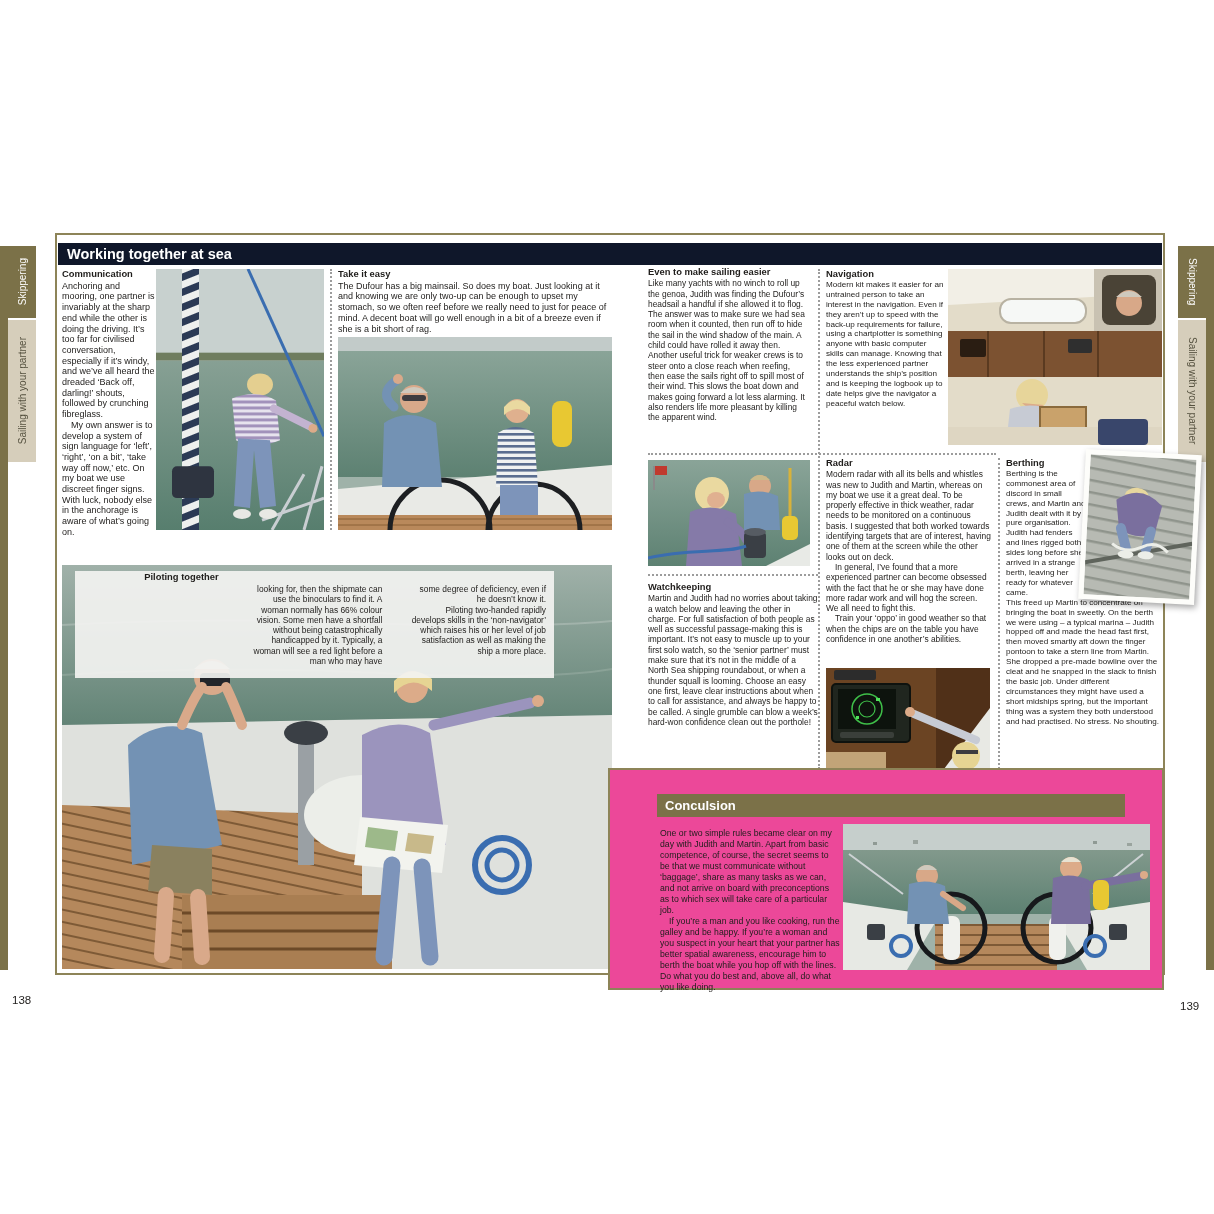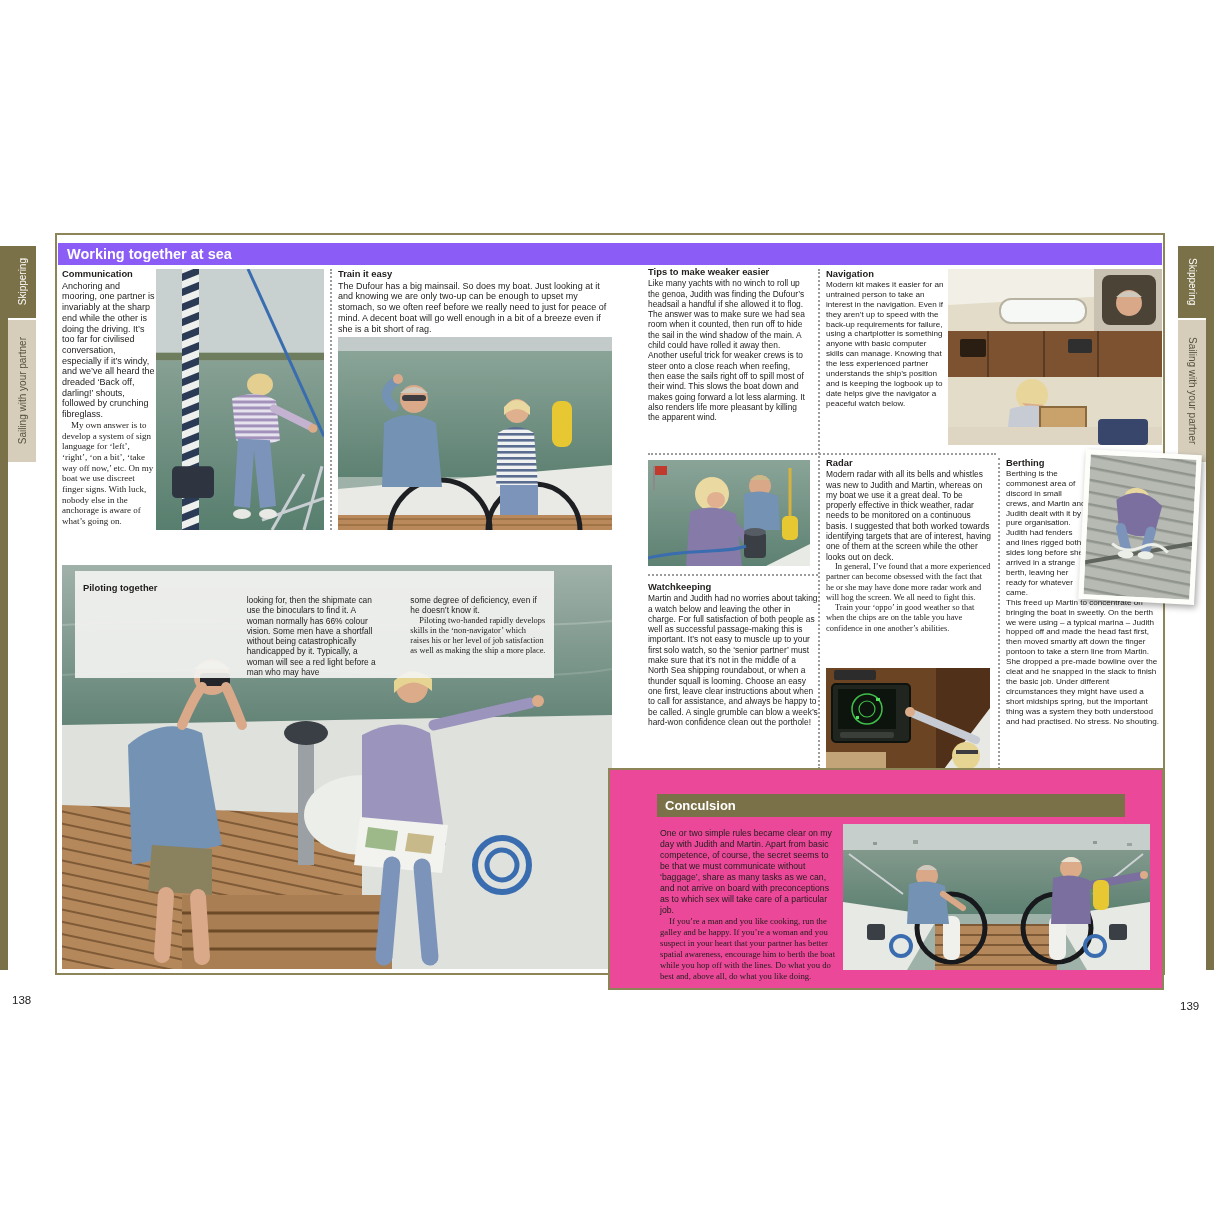--- a/index.html
+++ b/index.html
@@ -2,31 +2,31 @@
 <html><head>
 <meta charset="utf-8">
 <style>
   html,body{margin:0;padding:0;background:#fff;}
   .canvas{position:relative;width:1214px;height:1214px;background:#fff;
     font-family:"Liberation Sans","DejaVu Sans",sans-serif;color:#1f1d1b;overflow:hidden;}
   .abs{position:absolute;}
   .col{font-size:8.4px;line-height:10.3px;letter-spacing:0;}
   .col-lg{font-size:9px;line-height:10.7px;}
   .col p{margin:0;}
-  .col p.ind{text-indent:9px;font-family:Liberation Serif, serif;}
+  .col p.ind{text-indent:9px;}
   .h{font-weight:bold;font-size:9.4px;margin:0 0 1px 0;}
-  .titlebar{background:#8b5cf6;color:#fff;font-weight:bold;font-size:14.5px;
+  .titlebar{background:#0f172a;color:#fff;font-weight:bold;font-size:14.5px;
     display:flex;align-items:center;padding-left:9px;box-sizing:border-box;}
   .mainbox{border:2px solid #8d8458;box-sizing:border-box;}
   .dotv{border-left:2px dotted #9c9c9c;width:0;}
   .doth{border-top:2px dotted #9c9c9c;height:0;}
   .photo{overflow:hidden;background:#9fb2a9;}
   .photo svg{display:block;width:100%;height:100%;}
   .overlaypanel{background:rgba(243,243,241,0.92);display:flex;gap:28px;
-    padding:12px 8px;box-sizing:border-box;}
+    padding:1px 8px;box-sizing:border-box;text-align:right;}
   .overlaypanel .ocol{flex:1;}
   .tab{display:flex;align-items:center;justify-content:center;}
   .tab-olive{background:#7b7148;color:#fff;}
   .tab-beige{background:#d6cebb;color:#55513f;}
   .vtext-up{writing-mode:vertical-rl;transform:rotate(180deg);font-size:10px;white-space:nowrap;}
   .vtext-down{writing-mode:vertical-rl;font-size:10px;white-space:nowrap;}
   .strip{background:#7b7148;}
   .pagenum{font-size:11.5px;color:#1f1d1b;}
   .polaroid{background:#fdfdfa;padding:5px;box-shadow:2px 3px 6px rgba(0,0,0,0.35);
     transform:rotate(3deg);box-sizing:border-box;z-index:6;}
@@ -96,21 +96,21 @@
       <circle cx="157" cy="160" r="4.5" fill="#dcab89"></circle>
       <path d="M82,170 L78,238 L94,240 L98,182 L104,240 L120,238 L114,172 Z" fill="#7d94ba"></path>
       <ellipse cx="86" cy="246" rx="9" ry="5" fill="#e8e8e4"></ellipse>
       <ellipse cx="112" cy="246" rx="9" ry="5" fill="#e8e8e4"></ellipse>
     </svg>
   </div>
 
   <div class="abs dotv" style="left:330px;top:269px;height:261px"></div>
 
   <div class="abs col" style="left:338px;top:269px;width:277px;font-size:9px;line-height:10.7px">
-    <div class="h">Train it easy</div>
+    <div class="h">Take it easy</div>
     <p>The Dufour has a big mainsail. So does my boat. Just looking at it and knowing we are only two-up can be enough to upset my stomach, so we often reef before we really need to just for peace of mind. A decent boat will go well enough in a bit of a breeze even if she is a bit short of rag.</p>
   </div>
 
   <div class="abs photo" style="left:338px;top:337px;width:274px;height:193px">
     <svg viewBox="0 0 274 193" preserveAspectRatio="none">
       <defs>
         <linearGradient id="p2sea" x1="0" y1="0" x2="0" y2="1">
           <stop offset="0" stop-color="#8aa498"></stop>
             <stop offset="1" stop-color="#5d8172"></stop>
         </linearGradient>
@@ -190,21 +190,21 @@
     <div class="ocol col" style="padding-top:12px">
       <p>looking for, then the shipmate can use the binoculars to find it. A woman normally has 66% colour vision. Some men have a shortfall without being catastrophically handicapped by it. Typically, a woman will see a red light before a man who may have</p>
     </div>
     <div class="ocol col" style="padding-top:12px">
       <p>some degree of deficiency, even if he doesn’t know it.</p>
       <p class="ind">Piloting two-handed rapidly develops skills in the ‘non-navigator’ which raises his or her level of job satisfaction as well as making the ship a more place.</p>
     </div>
   </div>
 
   <div class="abs col" style="left:648px;top:267px;width:160px">
-    <div class="h">Tips to make weaker easier</div>
+    <div class="h">Even to make sailing easier</div>
     <p>Like many yachts with no winch to roll up the genoa, Judith was finding the Dufour’s headsail a handful if she allowed it to flog. The answer was to make sure we had sea room when it counted, then run off to hide the sail in the wind shadow of the main. A child could have rolled it away then. Another useful trick for weaker crews is to steer onto a close reach when reefing, then ease the sails right off to spill most of their wind. This slows the boat down and makes going forward a lot less alarming. It also renders life more pleasant by killing the apparent wind.</p>
   </div>
 
   <div class="abs dotv" style="left:818px;top:269px;height:500px"></div>
 
   <div class="abs col" style="left:826px;top:269px;width:118px;font-size:8.1px;line-height:9.9px">
     <div class="h">Navigation</div>
     <p>Modern kit makes it easier for an untrained person to take an interest in the navigation. Even if they aren’t up to speed with the back-up requirements for failure, using a chartplotter is something anyone with basic computer skills can manage. Knowing that the less experienced partner understands the ship’s position and is keeping the logbook up to date helps give the navigator a peaceful watch below.</p>
   </div>
 

